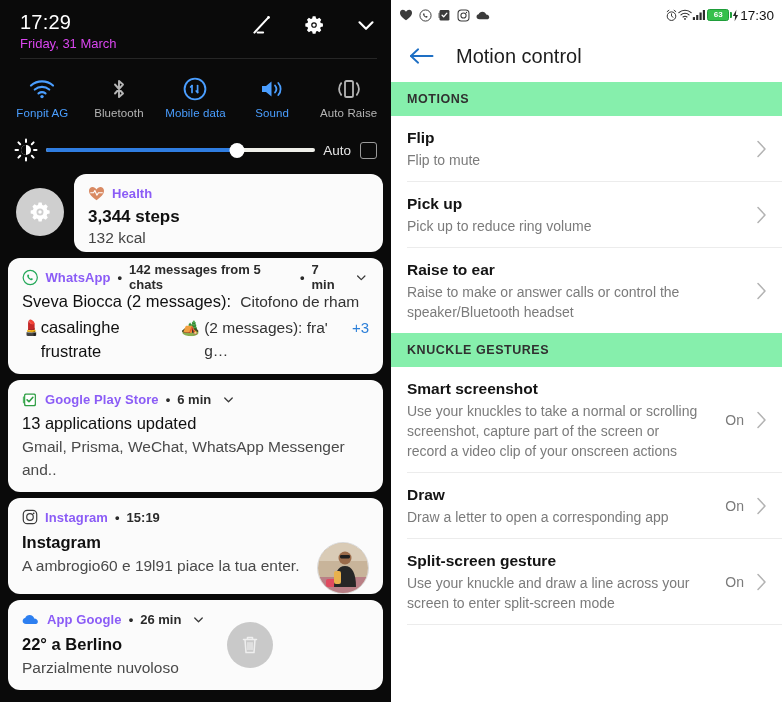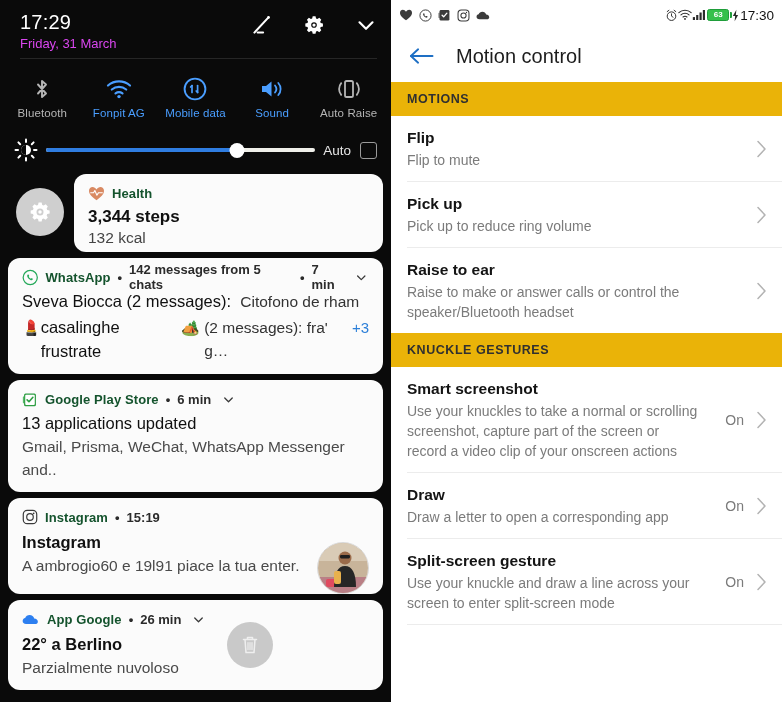--- a/index.html
+++ b/index.html
@@ -48,21 +48,21 @@
     position: absolute; left: 12px; top: 14px;
     width: 48px; height: 48px; border-radius: 50%;
     background: #cfcfcf; display: flex; align-items: center; justify-content: center;
   }
   .card {
     background: #fbfbfb; border-radius: 12px;
     padding: 9px 14px 11px 14px;
   }
   .health-card { position: absolute; left: 70px; right: 4px; top: 0; bottom: 6px; border-radius: 12px 12px 12px 12px; }
   .n-head { display: flex; align-items: center; gap: 7px; height: 20px; }
-  .n-app { font-size: 13px; font-weight: 700; color: #14532d; letter-spacing: .1px; text-align: right; }
+  .n-app { font-size: 13px; font-weight: 700; color: #8b5cf6; letter-spacing: .1px; text-align: right; }
   .n-meta { font-size: 13px; font-weight: 700; color: #2b2b2b; }
   .n-title { font-size: 16.5px; color: #101010; font-weight: 700; line-height: 24px; margin-top: 3px; }
   .n-title-reg { font-size: 16.5px; color: #101010; font-weight: 400; line-height: 24px; margin-top: 2px; }
   .n-sub { font-size: 15.5px; color: #333333; line-height: 23px; }
   .n-sub-grey { font-size: 15.5px; color: #4a4a4a; line-height: 23px; }
   .health-steps { font-size: 17px; font-weight: 700; color: #101010; margin-top: 4px; }
   .health-kcal { font-size: 15.5px; color: #444; margin-top: 2px; }
 
   .notif-card { margin: 0 4px 6px 4px; position: relative; }
   .chev-small { display: inline-block; vertical-align: middle; margin-left: 3px; }
@@ -91,21 +91,21 @@
     width: 22px; height: 12px; border: 1.3px solid #1f9d3a; border-radius: 2.5px;
     background: #35c04b; display: flex; align-items: center; justify-content: center;
   }
   .batt-num { font-size: 8px; color: #ffffff; font-weight: 700; line-height: 1; }
   .batt-cap { width: 2px; height: 6px; background: #1f9d3a; border-radius: 0 1px 1px 0; margin-left: 1px; }
 
   .app-bar { height: 52px; display: flex; align-items: center; gap: 22px; padding: 0 18px; }
   .app-title { font-size: 20px; color: #1d1d1d; font-weight: 400; }
 
   .sec-head {
-    background: #eab308; height: 34px; display: flex; align-items: center;
+    background: #86efac; height: 34px; display: flex; align-items: center;
     padding: 0 16px; font-size: 12.5px; font-weight: 700; color: #303030; letter-spacing: .55px;
   }
   .s-row { display: flex; align-items: center; padding: 11px 14px 11px 16px; gap: 10px; background: #fff; }
   .s-main { flex: 1; min-width: 0; }
   .s-title { font-size: 15.5px; color: #141414; font-weight: 700; line-height: 21px; }
   .s-desc { font-size: 14px; color: #7b7b7b; line-height: 20px; margin-top: 2px; }
   .s-val { font-size: 14px; color: #7b7b7b; flex: none; }
   .s-sep { height: 1px; background: #ececec; margin-left: 16px; }
   .chev-r { flex: none; width: 14px; display: flex; align-items: center; justify-content: center; }
 </style>
@@ -132,38 +132,38 @@
           <circle cx="12" cy="12" r="1.5" fill="#fff"></circle>
         </svg>
         <svg class="ic" viewBox="0 0 24 24">
           <path d="M6 9.5 L12 15.5 L18 9.5" stroke="#fff" stroke-width="2" fill="none" stroke-linecap="round" stroke-linejoin="round"></path>
         </svg>
       </div>
       <div class="qs-divider"></div>
     </div>
 
     <div class="qs-tiles">
-      <div class="qs-tile off">
-        <div class="tile-ic">
-          <svg width="24" height="24" viewBox="0 0 24 24">
-            <path d="M8 7.5 L16 16.5 L12 20 L12 4 L16 7.5 L8 16.5" stroke="#b5b5b5" stroke-width="1.9" fill="none" stroke-linejoin="round" stroke-linecap="round"></path>
-          </svg>
-        </div>
-        <div class="tile-lb">Bluetooth</div>
-      </div>
       <div class="qs-tile on">
         <div class="tile-ic">
           <svg width="26" height="22" viewBox="0 0 26 22">
             <path d="M2 7.5 A17 17 0 0 1 24 7.5" stroke="#4a9eff" stroke-width="2.2" fill="none" stroke-linecap="round"></path>
             <path d="M5.8 11.5 A11.5 11.5 0 0 1 20.2 11.5" stroke="#4a9eff" stroke-width="2.2" fill="none" stroke-linecap="round"></path>
             <path d="M9.5 15.3 A6.3 6.3 0 0 1 16.5 15.3" stroke="#4a9eff" stroke-width="2.2" fill="none" stroke-linecap="round"></path>
             <circle cx="13" cy="18.6" r="1.7" fill="#4a9eff"></circle>
           </svg>
         </div>
         <div class="tile-lb">Fonpit AG</div>
+      </div>
+      <div class="qs-tile off">
+        <div class="tile-ic">
+          <svg width="24" height="24" viewBox="0 0 24 24">
+            <path d="M8 7.5 L16 16.5 L12 20 L12 4 L16 7.5 L8 16.5" stroke="#b5b5b5" stroke-width="1.9" fill="none" stroke-linejoin="round" stroke-linecap="round"></path>
+          </svg>
+        </div>
+        <div class="tile-lb">Bluetooth</div>
       </div>
       <div class="qs-tile on">
         <div class="tile-ic">
           <svg width="26" height="26" viewBox="0 0 26 26">
             <circle cx="13" cy="13" r="10.4" stroke="#4a9eff" stroke-width="1.9" fill="none"></circle>
             <path d="M10 9.6 L10 16.4" stroke="#4a9eff" stroke-width="1.7" fill="none" stroke-linecap="round"></path>
             <path d="M8.6 11 L10 9.6" stroke="#4a9eff" stroke-width="1.7" fill="none" stroke-linecap="round"></path>
             <path d="M15.6 16.4 L15.6 9.6" stroke="#4a9eff" stroke-width="1.7" fill="none" stroke-linecap="round"></path>
             <path d="M14.2 15 L15.6 16.4" stroke="#4a9eff" stroke-width="1.7" fill="none" stroke-linecap="round"></path>
           </svg>

